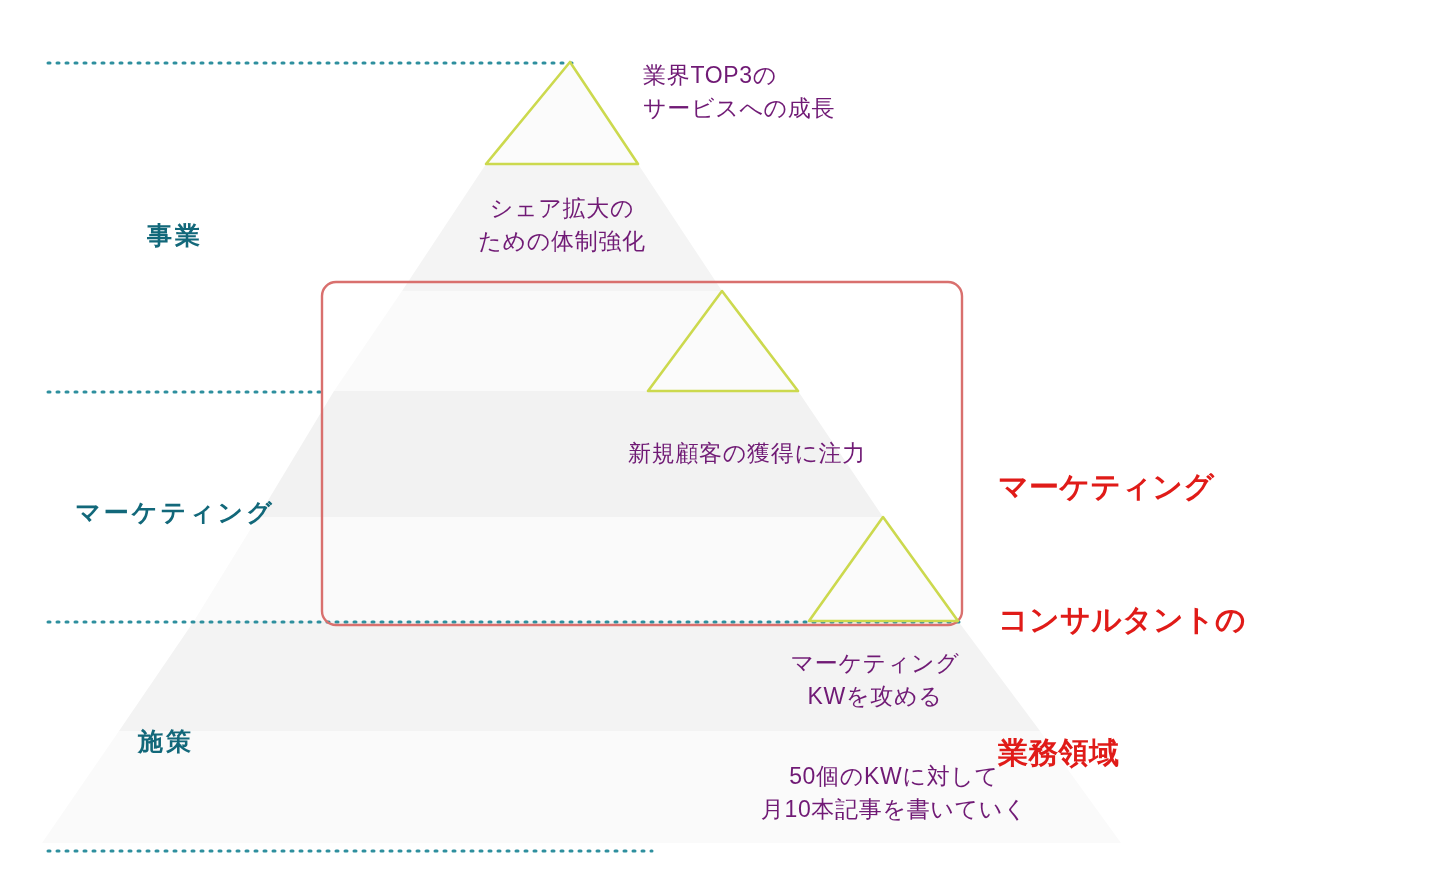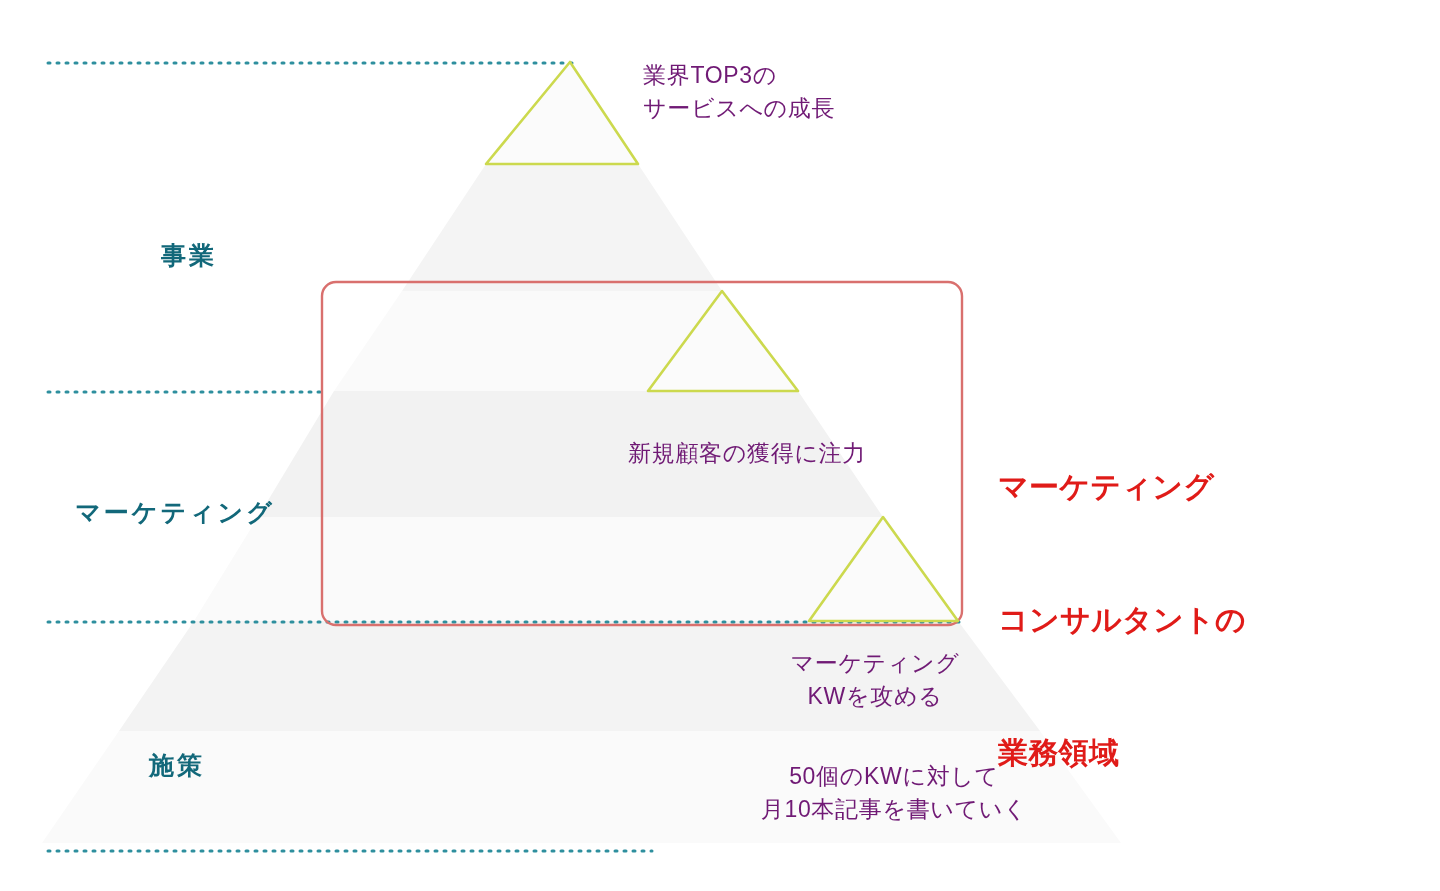--- a/index.html
+++ b/index.html
@@ -97,29 +97,31 @@
 
     <rect x="322" y="282" width="640" height="343" rx="14" ry="14" fill="none" stroke="#d9706e" stroke-width="2.4"></rect>
 
     <g fill="#fbfbfb" stroke="#ccd94e" stroke-width="2.6" stroke-linejoin="round">
       <polygon points="570,62 638,164 486,164"></polygon>
       <polygon points="722,291 798,391 648,391"></polygon>
       <polygon points="883,517 958,621 809,621"></polygon>
     </g>
   </svg>
 
-  <div class="txt axis-label" style="left:189px; top:218px;margin-top:20px;">事業</div>
+  <div class="txt axis-label" style="left:175px; top:218px;">事業</div>
 
   <div class="txt axis-label" style="left:175px; top:495px;">マーケティング</div>
 
-  <div class="txt axis-label" style="left:177px; top:724px;margin-top:24px;">施策</div>
+  <div class="txt axis-label" style="left:166px; top:724px;">施策</div>
 
   <div class="txt band-caption right-of" style="left:643px; top:59px;">業界TOP3の
 サービスへの成長</div>
 
+  <div class="txt band-caption" style="left:562px; top:192px;">シェア拡大の
+ための体制強化</div>
 
 
   <div class="txt band-caption" style="left:718px; top:437px;margin-left:29px;">新規顧客の獲得に注力</div>
 
 
   <div class="txt band-caption" style="left:875px; top:647px;">マーケティング
 KWを攻める</div>
 
   <div class="txt band-caption" style="left:894px; top:760px;">50個のKWに対して
 月10本記事を書いていく</div>

